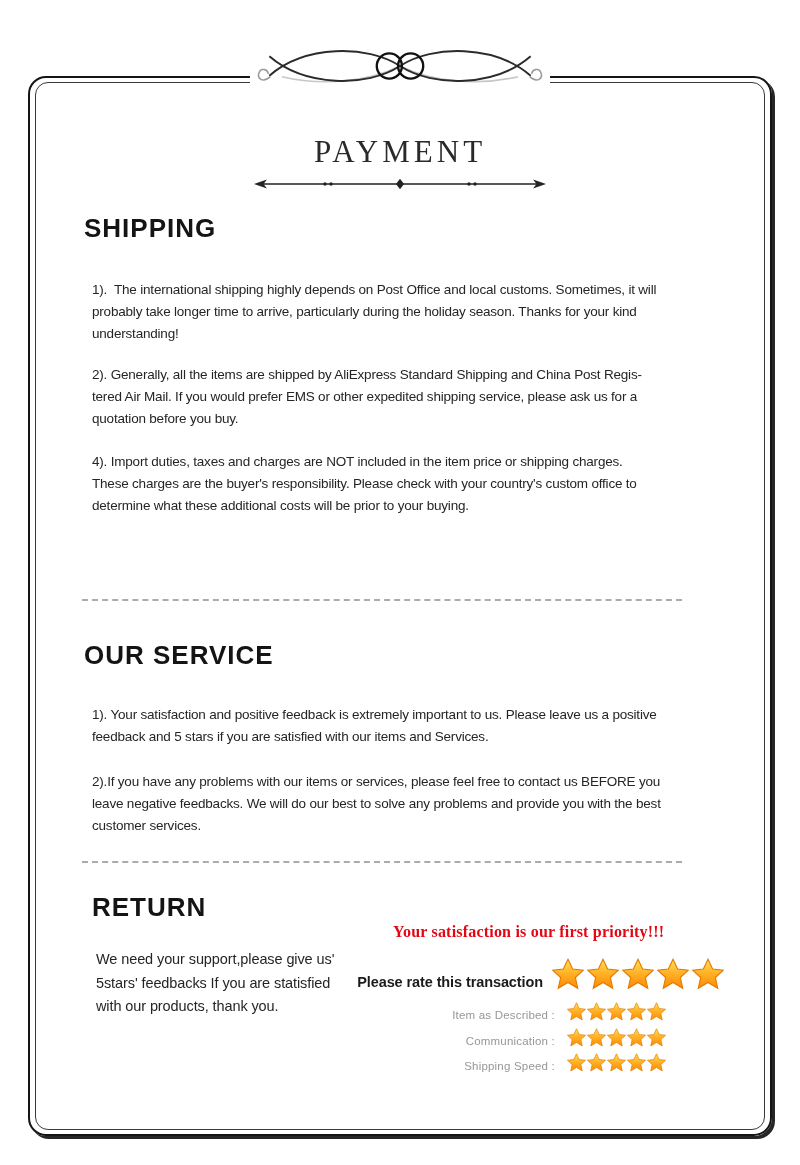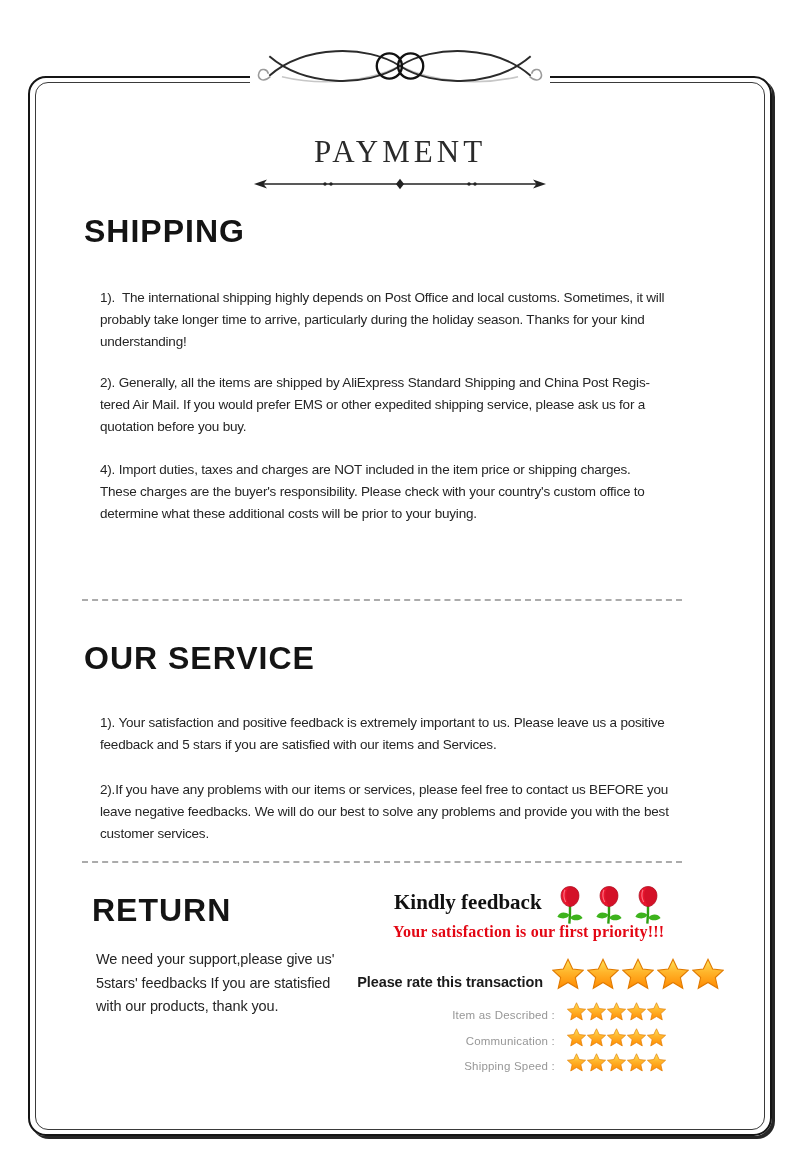--- a/index.html
+++ b/index.html
@@ -17,28 +17,28 @@
   .ornament{position:absolute;left:250px;top:34px;width:300px;height:64px;background:#fff;
             z-index:3;display:flex;align-items:center;justify-content:center;}
 
   
   .payment-title{position:absolute;left:0;top:134px;width:800px;text-align:center;z-index:4;
                  font-family:"Liberation Serif", serif;font-weight:400;font-size:31px;
                  letter-spacing:4px;color:#2a2a2a;margin:0;}
   .payment-rule{position:absolute;left:252px;top:176px;z-index:4;}
 
   
-  .sec-heading{position:absolute;left:84px;margin:0;z-index:4;font-size:32px;font-weight:bold;
+  .sec-heading{position:absolute;left:84px;margin:0;z-index:4;font-size:26px;font-weight:bold;
                letter-spacing:1px;color:#141414;}
   .h-shipping{top:213px;}
   .h-service{top:640px;}
   .h-return{top:892px;margin-left:8px;}
 
   
-  .para{position:absolute;left:84px;margin:16px;z-index:4;font-size:13.5px;letter-spacing:-0.2px;
+  .para{position:absolute;left:84px;margin:8px;z-index:4;font-size:13.5px;letter-spacing:-0.2px;
         line-height:22px;color:#252525;white-space:pre;}
   .p1{top:271px;} .p2{top:356px;} .p3{top:443px;} .p4{top:528px;}
   .s1{top:696px;} .s2{top:763px;}
   .return-text{position:absolute;left:84px;top:936px;margin:12px;z-index:4;font-size:14.5px;
                line-height:23.5px;color:#252525;white-space:pre;letter-spacing:-0.1px;}
 
   
   .divider{position:absolute;left:82px;width:600px;height:0;border-top:2px dashed #ababab;z-index:4;}
   .d1{top:599px;} .d2{top:861px;}
 
@@ -144,34 +144,20 @@
 leave negative feedbacks. We will do our best to solve any problems and provide you with the best
 customer services.</p>
 
   <div class="divider d2"></div>
 
   <h2 class="sec-heading h-return">RETURN</h2>
   <p class="return-text">We need your support,please give us'
 5stars' feedbacks If you are statisfied
 with our products, thank you.</p>
 
-  <div class="kindly-row">
-    <span class="kindly-title">Kindly feedback</span>
-    <span class="roses">
-        <svg class="rose" viewBox="0 0 30 44">
-          <use href="#roseSym"></use>
-        </svg>
-        <svg class="rose" viewBox="0 0 30 44">
-          <use href="#roseSym"></use>
-        </svg>
-        <svg class="rose" viewBox="0 0 30 44">
-          <use href="#roseSym"></use>
-        </svg>
-      </span>
-  </div>
 
   <p class="priority-text" style="color: rgb(227, 6, 19);">Your satisfaction is our first priority!!!</p>
 
   <div class="overall-row">
     <span class="overall-label">Please rate this transaction</span>
     <span class="stars stars-big">
         <svg class="star" viewBox="0 0 20 20">
           <use href="#starPath" fill="url(#starGrad)" stroke="#e07a00" stroke-width="0.7"></use>
         </svg>
         <svg class="star" viewBox="0 0 20 20">

